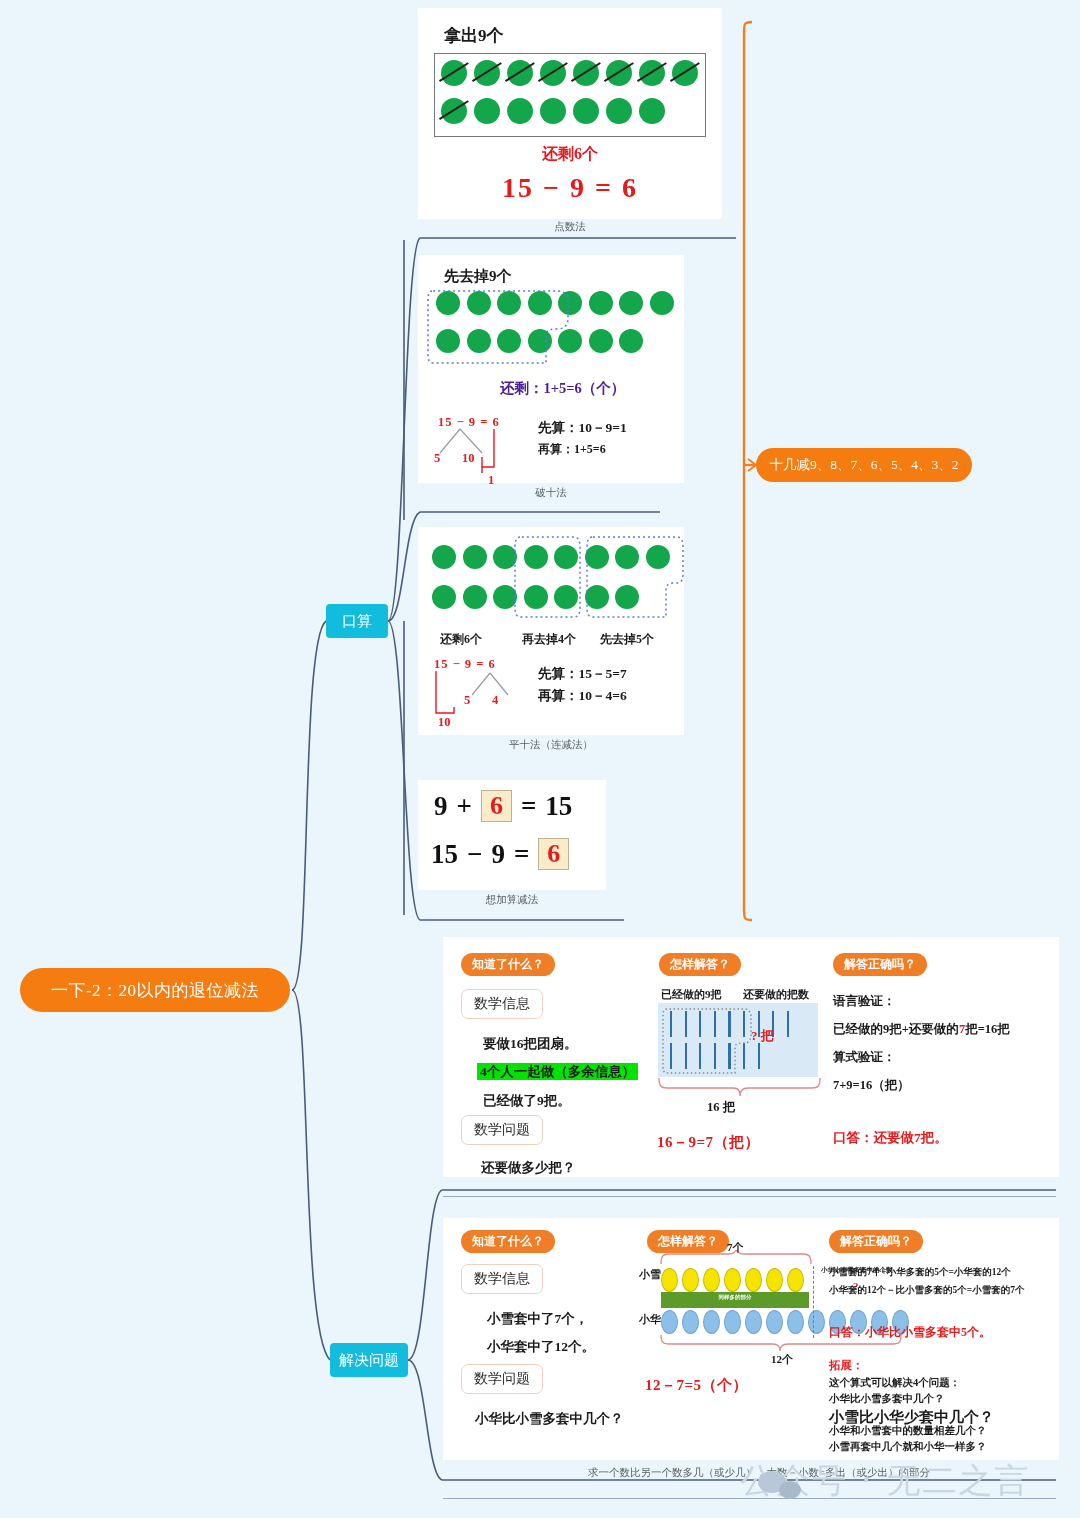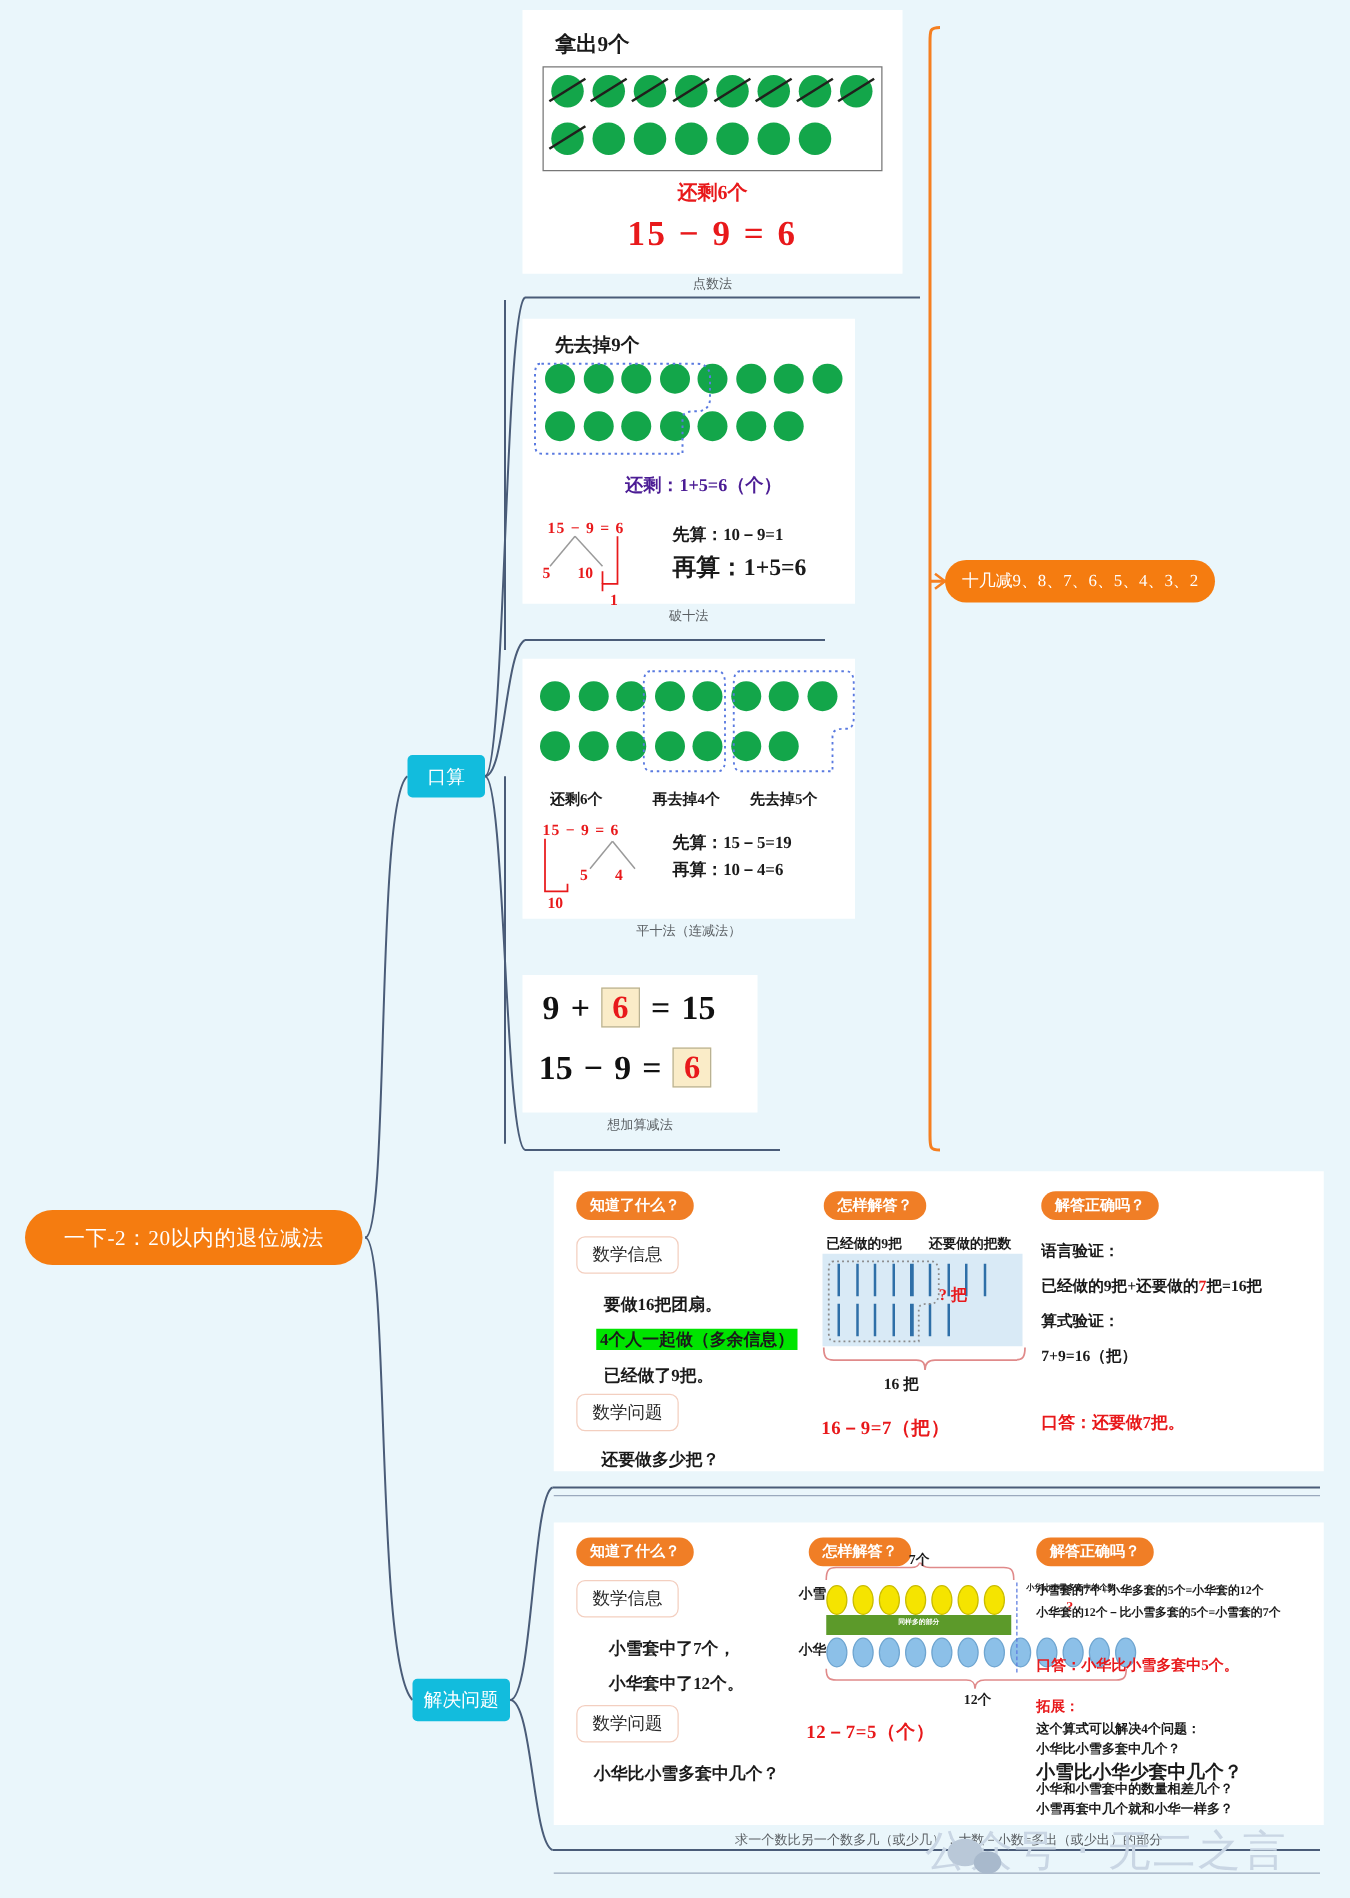--- a/index.html
+++ b/index.html
@@ -69,21 +69,21 @@
   #card1 .box { position: absolute; left: 16px; top: 45px; width: 272px; height: 84px; border: 1.3px solid #777; }
   #card1 .rem { position: absolute; left: 0; right: 0; top: 136px; text-align: center; font-size: 16px; font-weight: bold; color: #e8191b; }
   #card1 .eq { position: absolute; left: 0; right: 0; top: 164px; text-align: center; font-size: 28px; font-weight: bold; color: #e8191b; letter-spacing: 2px; }
 
   
   #card2 { left: 418px; top: 255px; width: 266px; height: 228px; }
   #card2 .hdr { position: absolute; left: 26px; top: 12px; font-size: 15px; font-weight: bold; color: #1a1a1a; }
   #card2 .remline { position: absolute; left: 82px; top: 124px; font-size: 14.5px; font-weight: bold; color: #4c1d95; }
   #card2 .eqsmall { position: absolute; left: 20px; top: 160px; font-size: 12.5px; font-weight: bold; color: #e8191b; letter-spacing: 1px; }
   #card2 .s1 { position: absolute; left: 120px; top: 164px; font-size: 13.5px; font-weight: bold; color: #1a1a1a; }
-  #card2 .s2 { position: absolute; left: 120px; top: 186px; font-size: 19px; font-weight: bold; color: #1a1a1a; }
+  #card2 .s2 { position: absolute; left: 120px; top: 186px; font-size: 12px; font-weight: bold; color: #1a1a1a; }
   #card2 .n5 { position: absolute; left: 16px; top: 196px; font-size: 12.5px; font-weight: bold; color: #e8191b; }
   #card2 .n10 { position: absolute; left: 44px; top: 196px; font-size: 12.5px; font-weight: bold; color: #e8191b; }
   #card2 .n1 { position: absolute; left: 70px; top: 218px; font-size: 12.5px; font-weight: bold; color: #e8191b; }
 
   
   #card3 { left: 418px; top: 527px; width: 266px; height: 208px; }
   #card3 .lbl { position: absolute; font-size: 12px; font-weight: bold; color: #1a1a1a; white-space: nowrap; }
   #card3 .eqsmall { position: absolute; left: 16px; top: 130px; font-size: 12.5px; font-weight: bold; color: #e8191b; letter-spacing: 1px; }
   #card3 .s1 { position: absolute; left: 120px; top: 138px; font-size: 13.5px; font-weight: bold; color: #1a1a1a; }
   #card3 .s2 { position: absolute; left: 120px; top: 160px; font-size: 13.5px; font-weight: bold; color: #1a1a1a; }
@@ -283,21 +283,21 @@
     <div class="lbl" style="left:182px; top:104px;">先去掉5个</div>
     <div class="eqsmall">15 − 9 = 6</div>
     <svg style="position:absolute;left:14px;top:142px;" width="100" height="58">
       <path d="M4,2 L4,44 L22,44 L22,38" stroke="#e8191b" stroke-width="1.4" fill="none"></path>
       <path d="M58,4 L40,26" stroke="#9a9a9a" stroke-width="1.2" fill="none"></path>
       <path d="M58,4 L76,26" stroke="#9a9a9a" stroke-width="1.2" fill="none"></path>
     </svg>
     <div class="n5">5</div>
     <div class="n4">4</div>
     <div class="n10">10</div>
-    <div class="s1">先算：15－5=19</div>
+    <div class="s1">先算：15－5=7</div>
     <div class="s2">再算：10－4=6</div>
   </div>
   <div class="cap" style="left:418px; top:738px; width:266px;">平十法（连减法）</div>
 
   <div class="card" id="card4">
     <div class="line l1">
       <span>9</span>
       <span>+</span>
       <span class="ansbox">6</span>
       <span>=</span>

